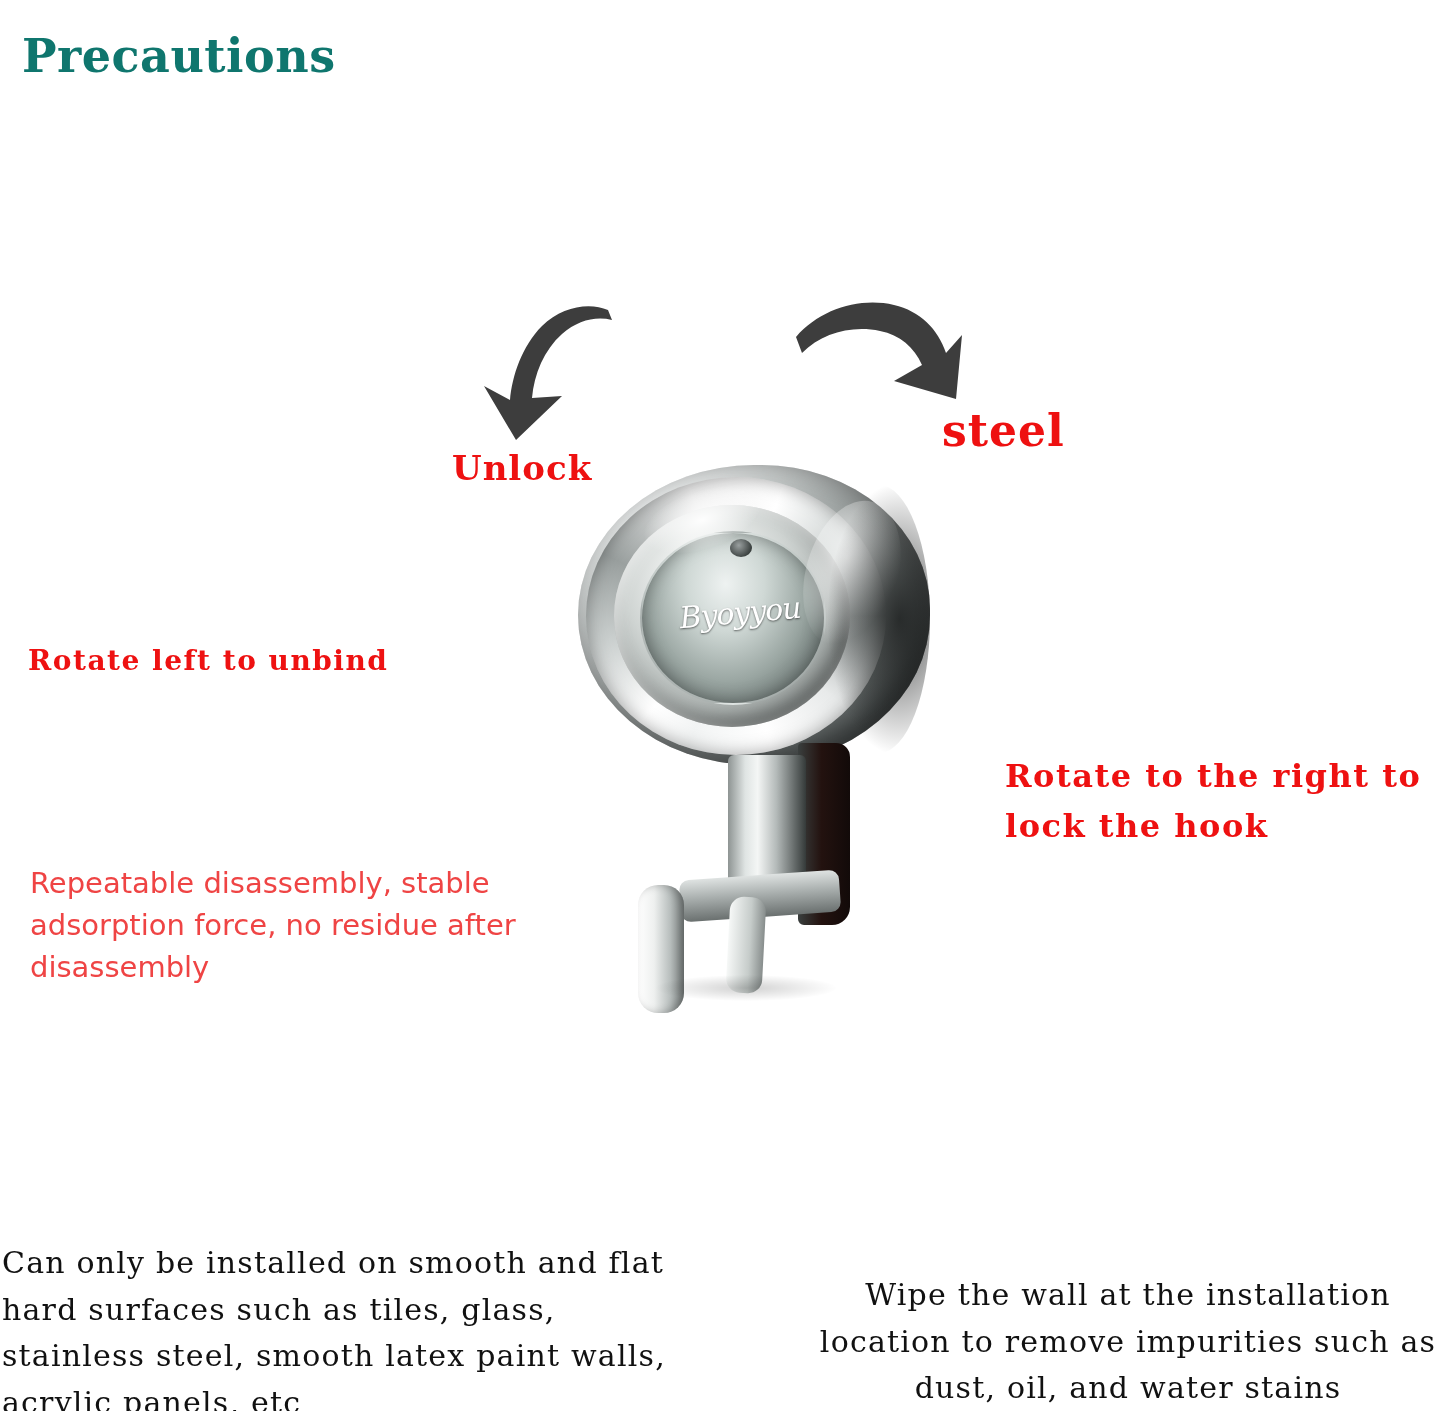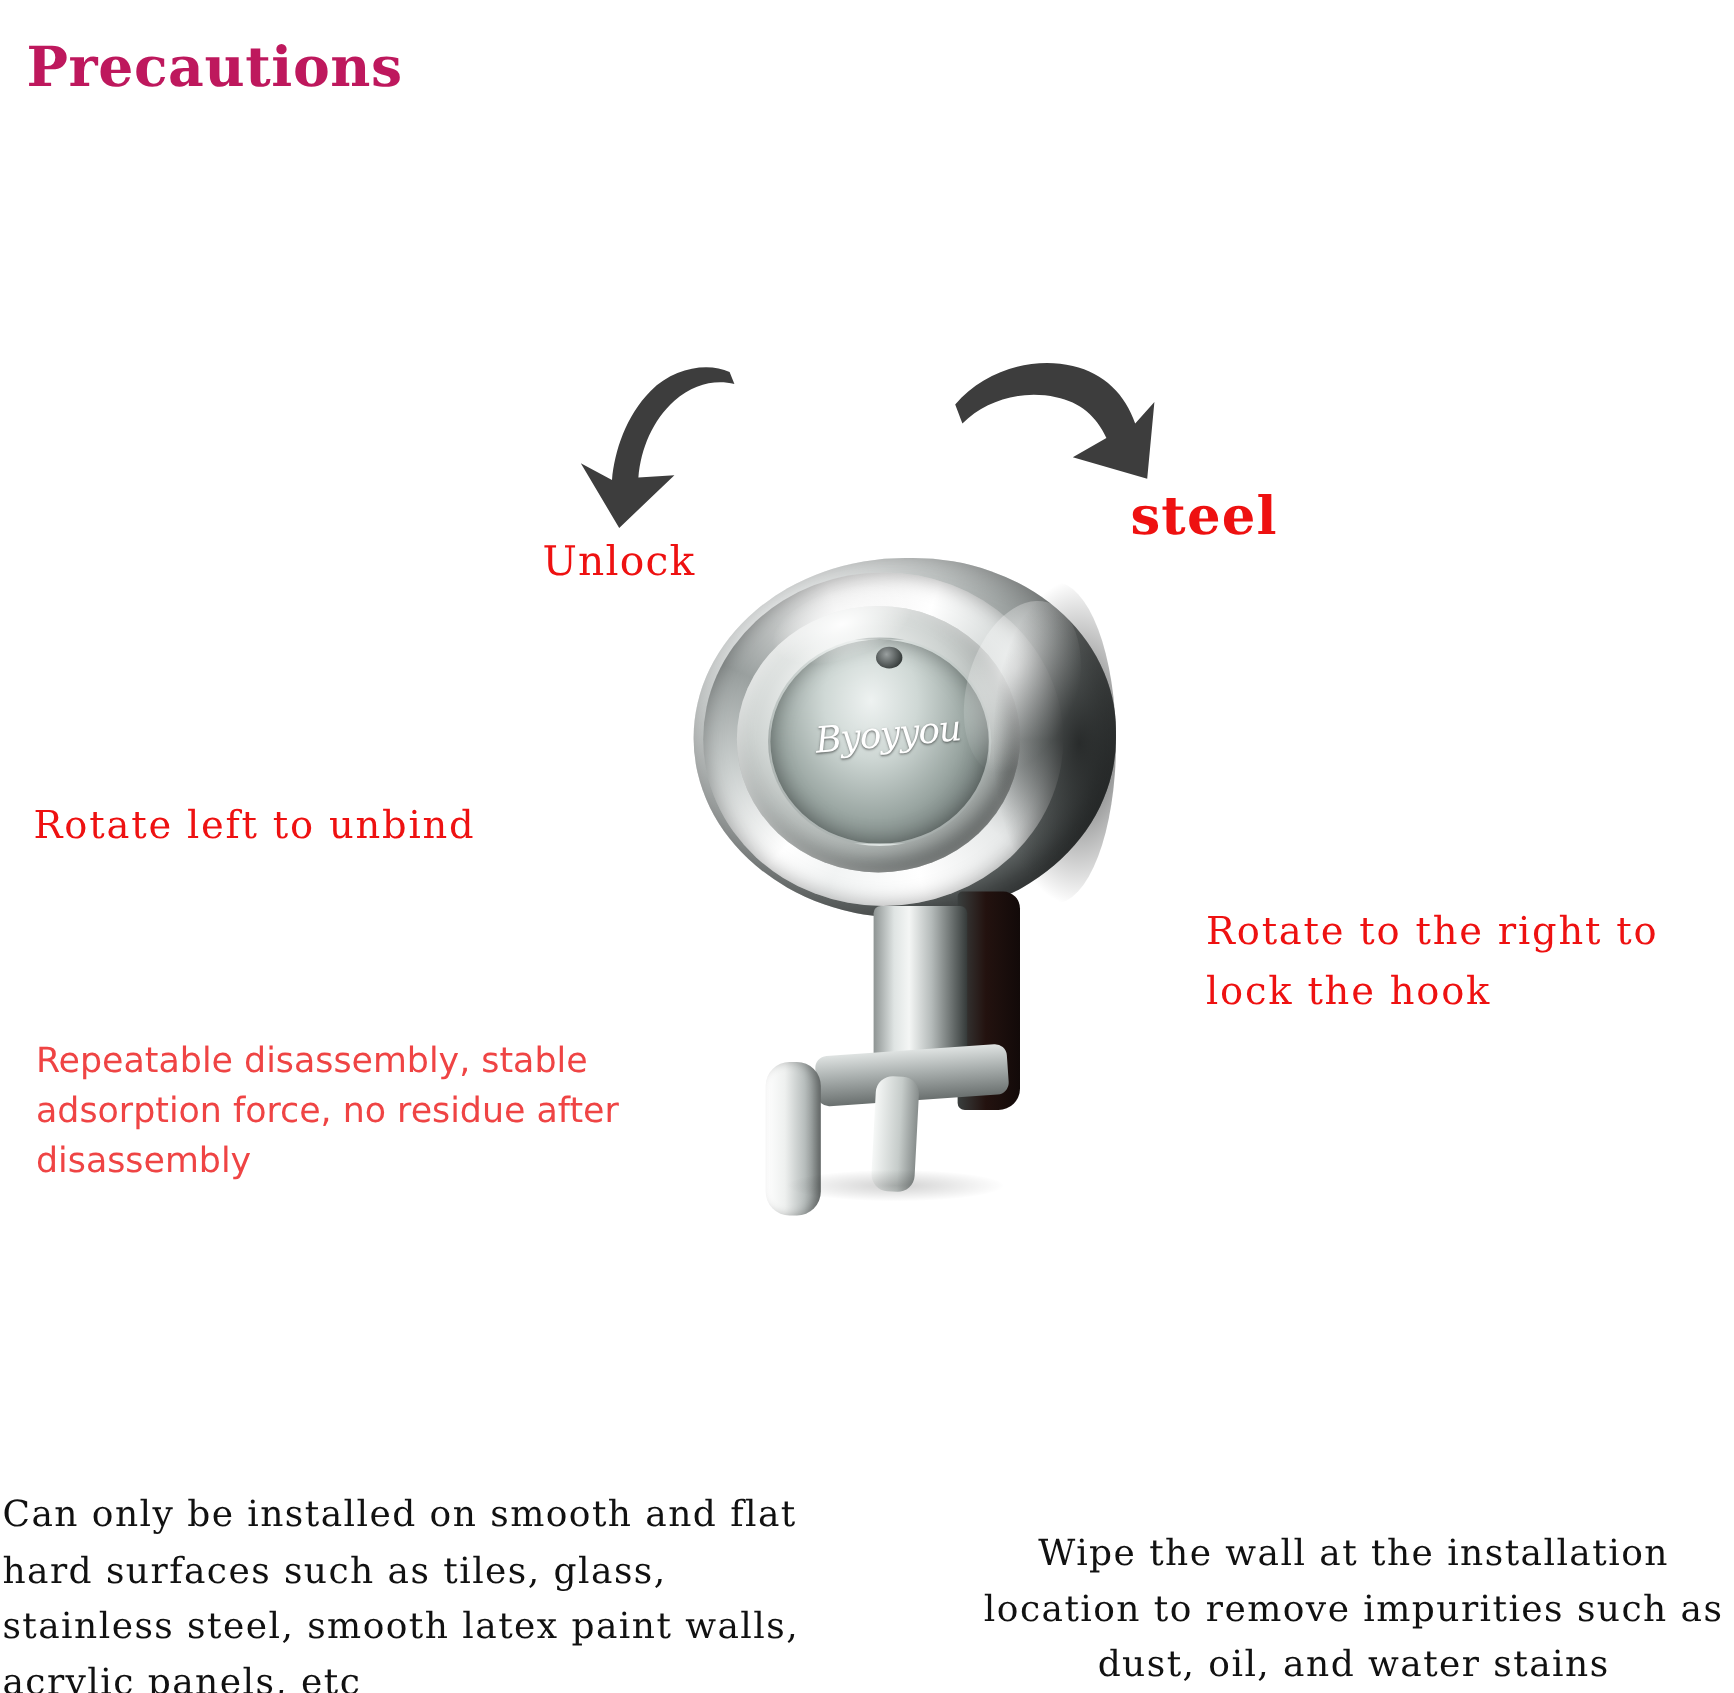--- a/index.html
+++ b/index.html
@@ -16,54 +16,55 @@
     color: #111111;
   }
 
   .page-title {
     position: absolute;
     left: 22px;
     top: -2px;
     font-family: "DejaVu Serif", serif;
     font-size: 46px;
     letter-spacing: 0.5px;
-    color: #be185d;
+    color: #0f766e;
     white-space: nowrap;
   }
 
   
   .arrow {
     position: absolute;
   }
   .arrow-unlock { left: 470px; top: 300px; }
   .arrow-lock   { left: 790px; top: 295px; }
 
   
   .red-label {
     position: absolute;
     color: #ee1111;
     font-family: "DejaVu Serif", serif;
+    font-weight: bold;
   }
   .label-unlock {
     left: 452px;
     top: 448px;
     font-size: 34px;
     letter-spacing: 1px;
   }
   .label-lock {
     left: 942px;
     top: 405px;
     font-size: 44px;
     font-weight: 700;
     letter-spacing: 1px;
   }
   .label-rotate-left {
     left: 28px;
-    top: 668px;
-    font-size: 32px;
+    top: 644px;
+    font-size: 28px;
     letter-spacing: 1.5px;
     white-space: nowrap;
   }
   .label-rotate-right {
     left: 1005px;
     top: 752px;
     width: 445px;
     font-size: 32px;
     letter-spacing: 1.5px;
     line-height: 1.55;

